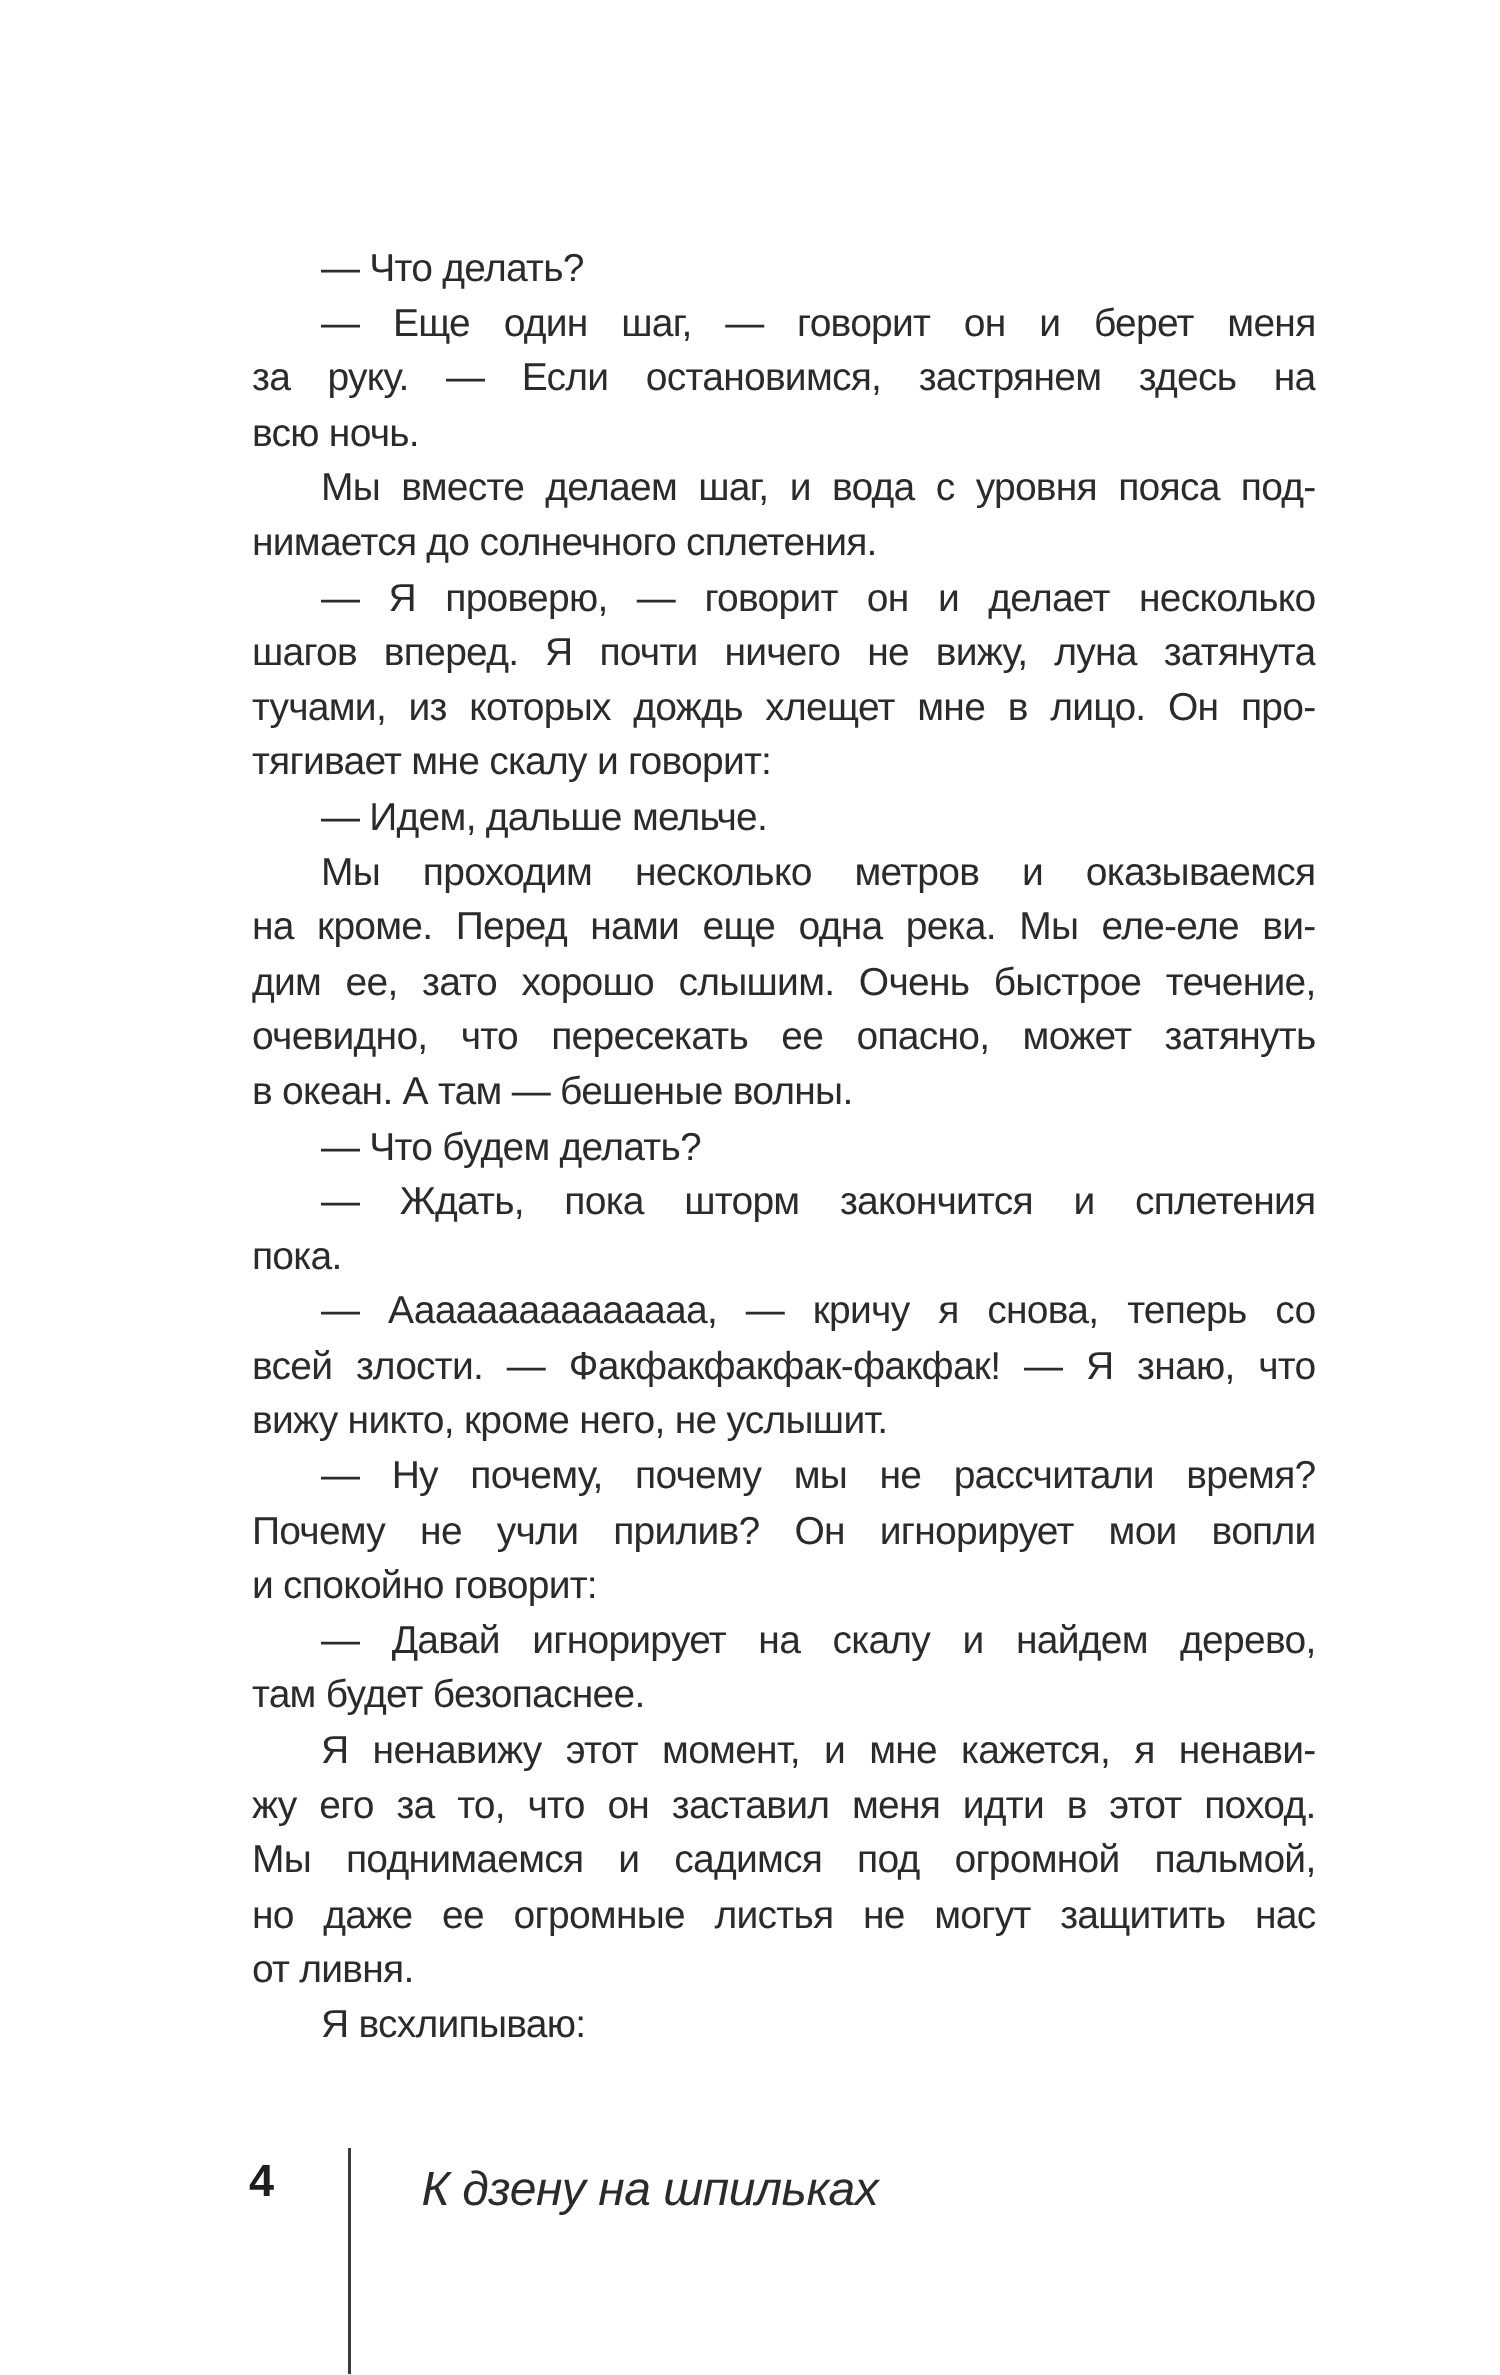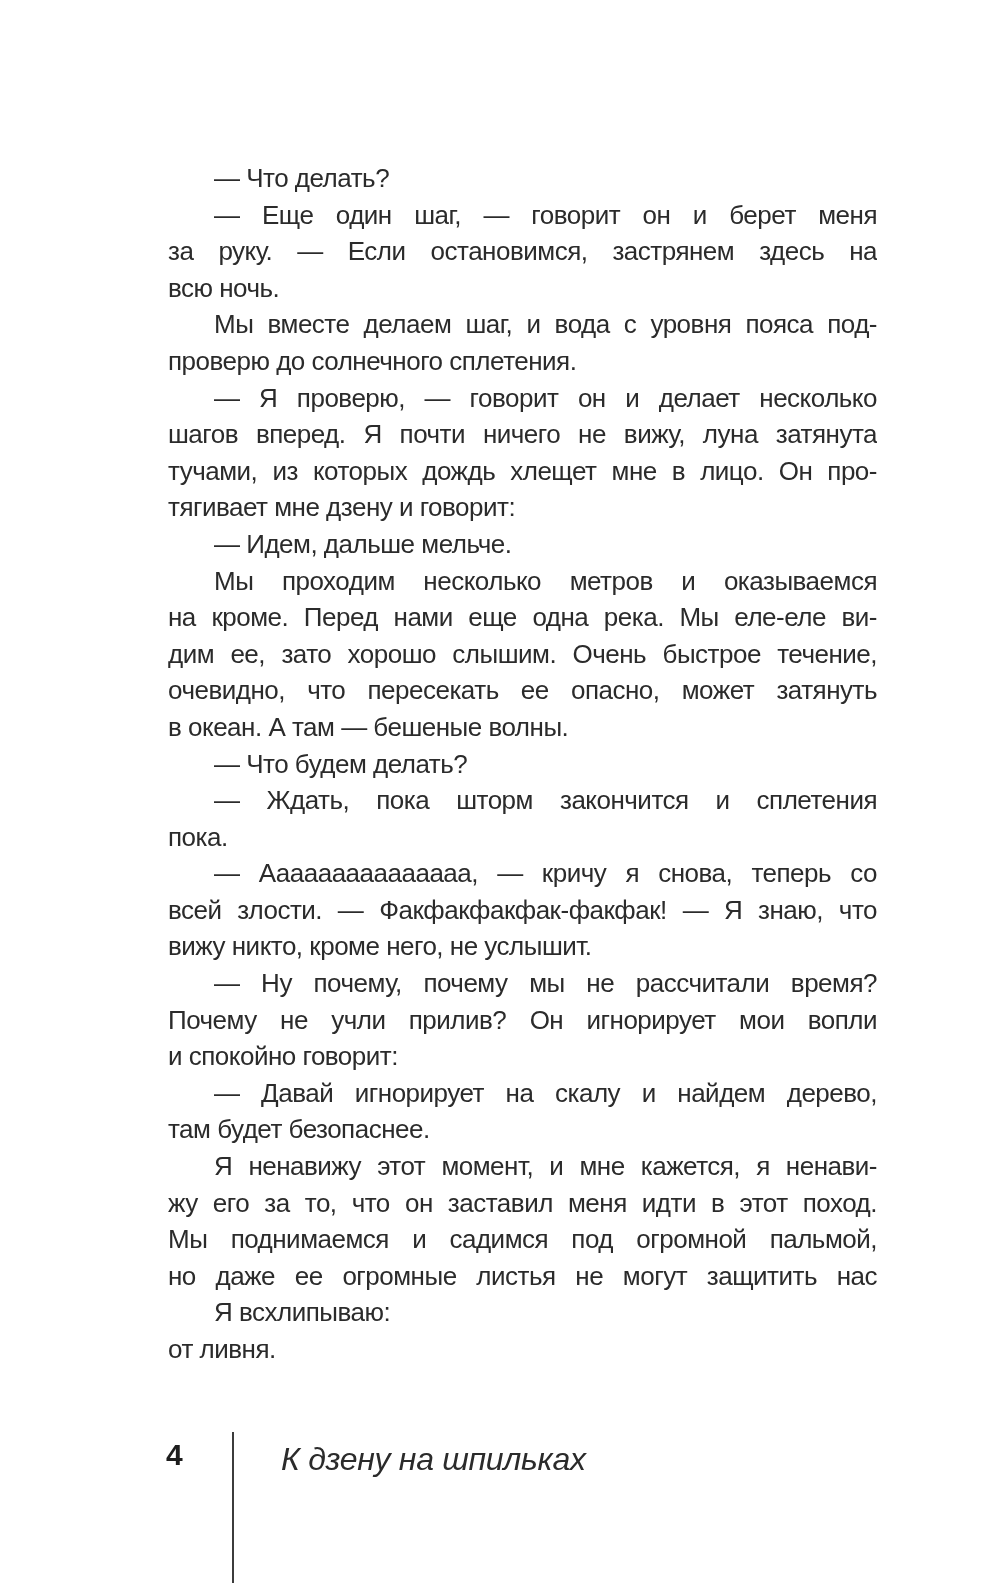--- a/index.html
+++ b/index.html
@@ -70,25 +70,25 @@
 <body>
 
 <div class="page">
 
   <div class="text-block">
       <div class="line indent">— Что делать?</div>
       <div class="line indent justify">— Еще один шаг, — говорит он и берет меня</div>
       <div class="line justify">за руку. — Если остановимся, застрянем здесь на</div>
       <div class="line">всю ночь.</div>
       <div class="line indent justify">Мы вместе делаем шаг, и вода с уровня пояса под-</div>
-      <div class="line">проверю до солнечного сплетения.</div>
+      <div class="line">нимается до солнечного сплетения.</div>
       <div class="line indent justify">— Я проверю, — говорит он и делает несколько</div>
       <div class="line justify">шагов вперед. Я почти ничего не вижу, луна затянута</div>
       <div class="line justify">тучами, из которых дождь хлещет мне в лицо. Он про-</div>
-      <div class="line">тягивает мне дзену и говорит:</div>
+      <div class="line">тягивает мне скалу и говорит:</div>
       <div class="line indent">— Идем, дальше мельче.</div>
       <div class="line indent justify">Мы проходим несколько метров и оказываемся</div>
       <div class="line justify">на кроме. Перед нами еще одна река. Мы еле-еле ви-</div>
       <div class="line justify">дим ее, зато хорошо слышим. Очень быстрое течение,</div>
       <div class="line justify">очевидно, что пересекать ее опасно, может затянуть</div>
       <div class="line">в океан. А там — бешеные волны.</div>
       <div class="line indent">— Что будем делать?</div>
       <div class="line indent justify">— Ждать, пока шторм закончится и сплетения</div>
       <div class="line">пока.</div>
       <div class="line indent justify">— Ааааааааааааааа, — кричу я снова, теперь со</div>
@@ -96,22 +96,22 @@
       <div class="line">вижу никто, кроме него, не услышит.</div>
       <div class="line indent justify">— Ну почему, почему мы не рассчитали время?</div>
       <div class="line justify">Почему не учли прилив? Он игнорирует мои вопли</div>
       <div class="line">и спокойно говорит:</div>
       <div class="line indent justify">— Давай игнорирует на скалу и найдем дерево,</div>
       <div class="line">там будет безопаснее.</div>
       <div class="line indent justify">Я ненавижу этот момент, и мне кажется, я ненави-</div>
       <div class="line justify">жу его за то, что он заставил меня идти в этот поход.</div>
       <div class="line justify">Мы поднимаемся и садимся под огромной пальмой,</div>
       <div class="line justify">но даже ее огромные листья не могут защитить нас</div>
+      <div class="line">от ливня.</div>
       <div class="line indent">Я всхлипываю:</div>
-      <div class="line">от ливня.</div>
     </div>
 
   <div class="footer-page-num">4</div>
 
   <div class="footer-rule"></div>
 
   <div class="footer-title">К дзену на шпильках</div>
 
 </div>
 

